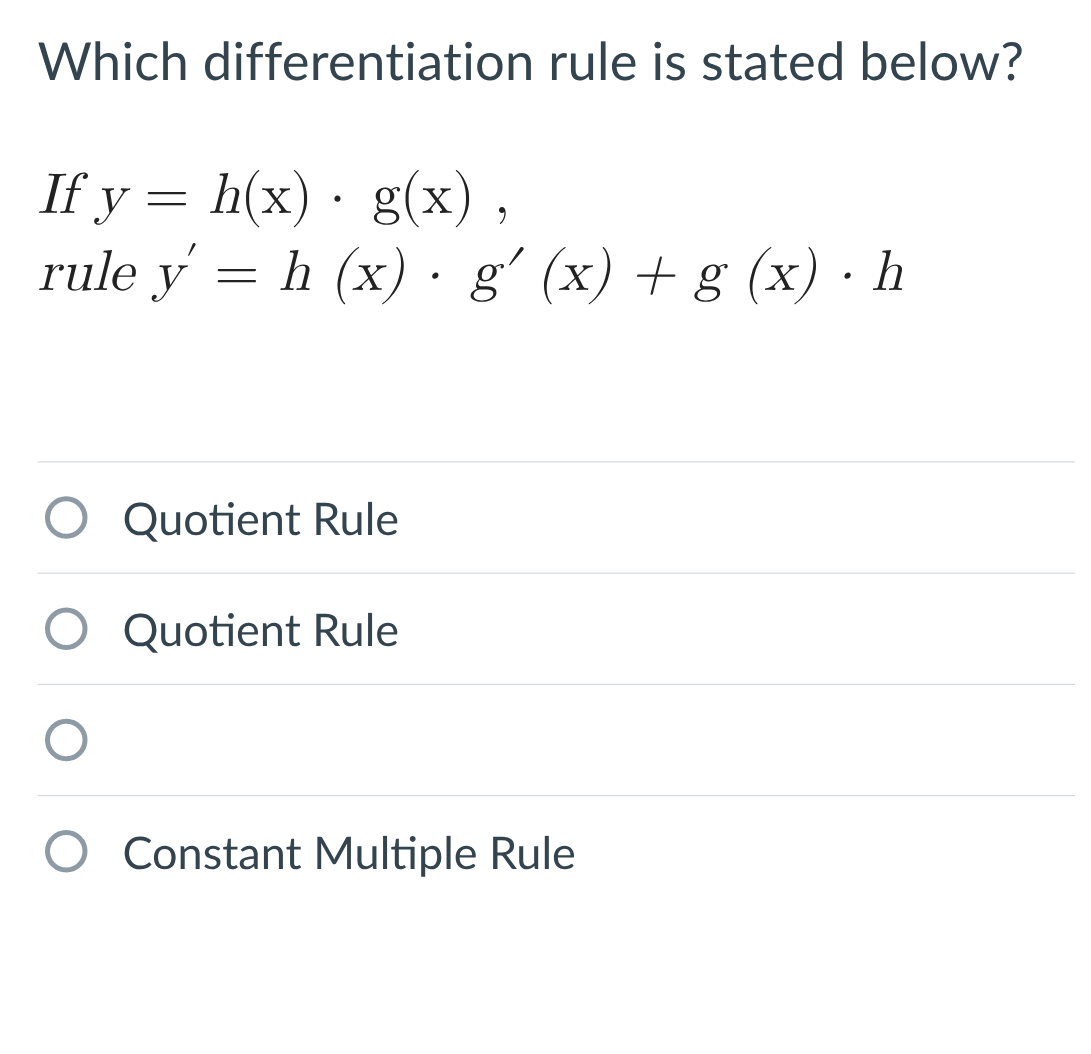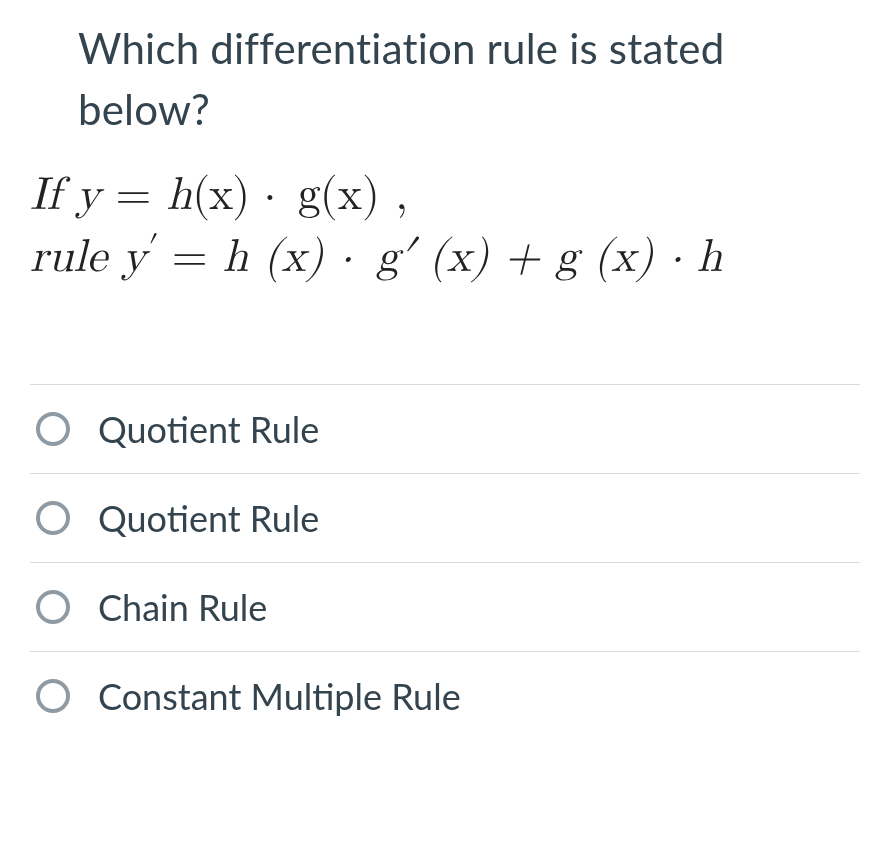--- a/index.html
+++ b/index.html
@@ -16,40 +16,39 @@
     padding: 18px 0 0 30px;
     box-sizing: border-box;
     width: 873px;
   }
   .question {
     font-size: 42px;
     line-height: 1.45;
     font-weight: 400;
     letter-spacing: 0.2px;
     padding-right: 20px;
-    margin-left: 48px;
   }
   .formula-block {
-    margin-top: 24px;
+    margin-top: 46px;
     font-family: "Latin Modern Math", "Cambria Math", "STIX Two Math", Georgia, serif;
     font-style: italic;
     font-size: 46px;
     line-height: 1.35;
     color: #222;
     white-space: nowrap;
   }
   .formula-block .row {
     display: block;
   }
   .upright {
     font-style: normal;
   }
   .thin { letter-spacing: -1px; }
   .options {
-    margin-top: 96px;
+    margin-top: 120px;
     width: 830px;
   }
   .option {
     display: flex;
     align-items: center;
     height: 88px;
     border-top: 1.5px solid #d7dbde;
     font-size: 36px;
     font-weight: 400;
     color: #34444f;
@@ -94,21 +93,20 @@
     <div class="option">
       <span class="radio"></span>
       <span>Quotient Rule</span>
     </div>
     <div class="option">
       <span class="radio"></span>
       <span>Quotient Rule</span>
     </div>
     <div class="option">
       <span class="radio"></span>
-      <span>Chain Rule</span>
     </div>
     <div class="option">
       <span class="radio"></span>
       <span>Constant Multiple Rule</span>
     </div>
   </div>
 
 </div>
 
 </body></html>

